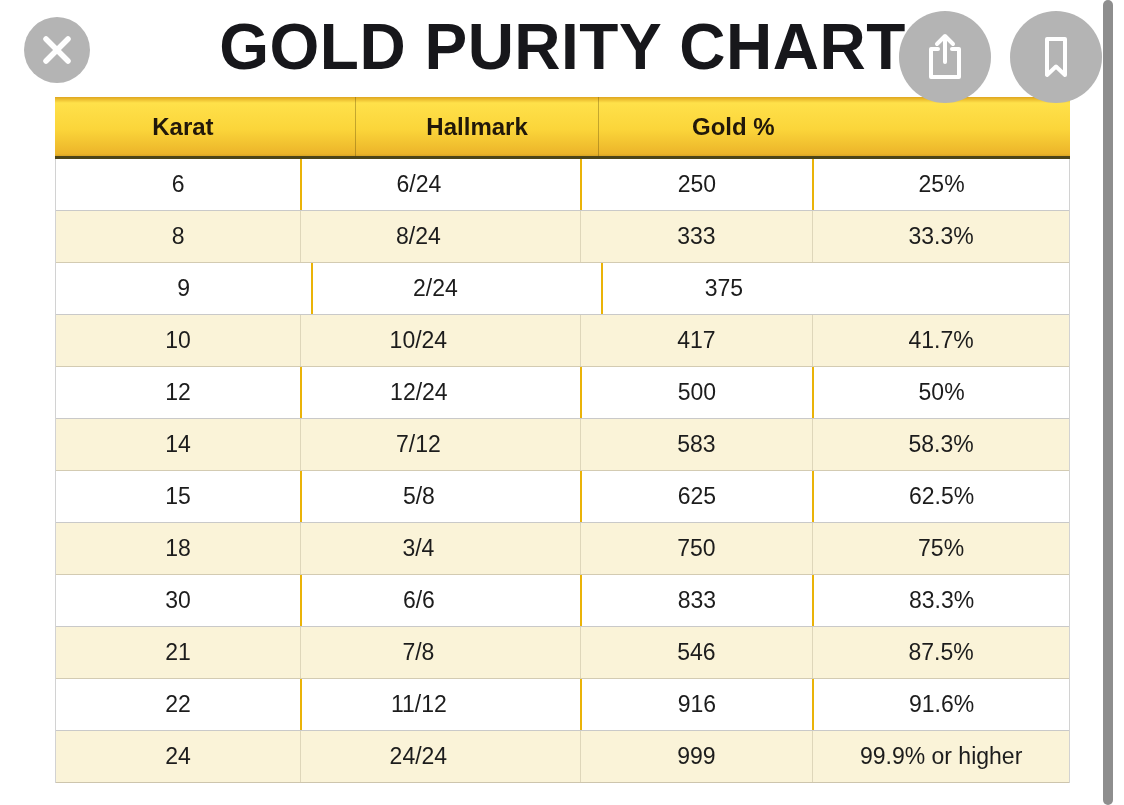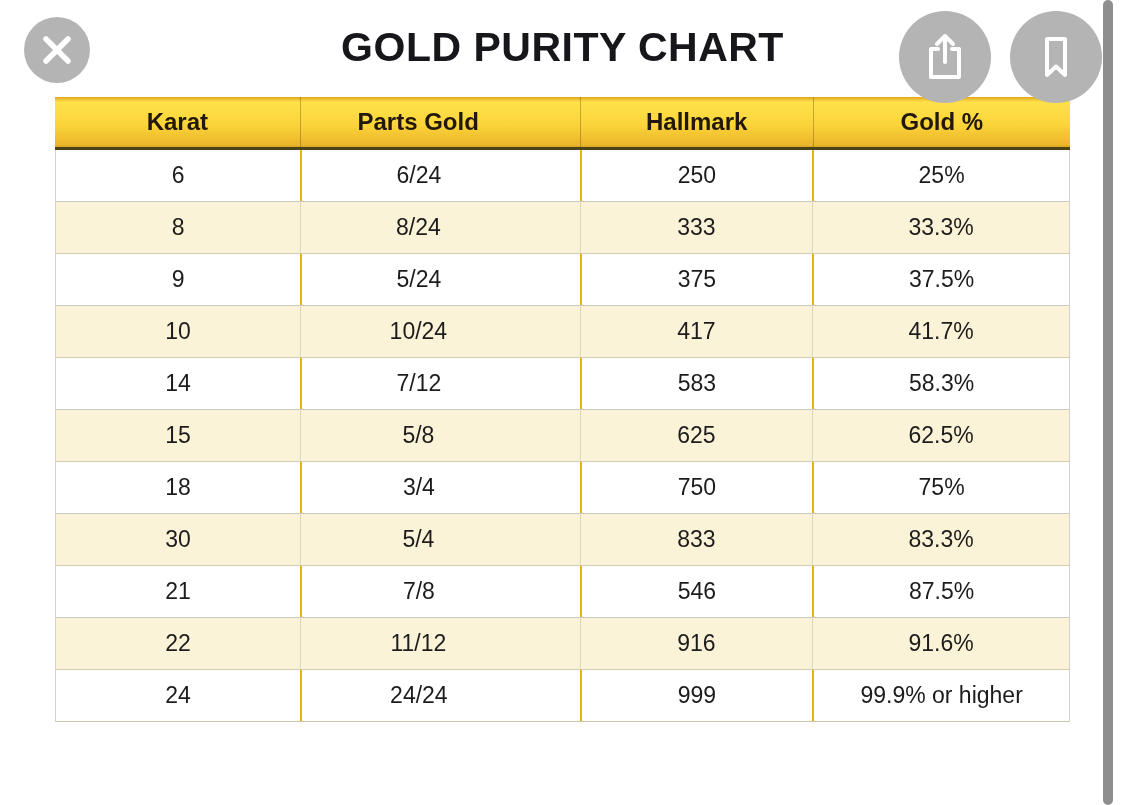--- a/index.html
+++ b/index.html
@@ -32,37 +32,37 @@
     background:#8e8e8e;
     border-radius:5px;
     z-index:20;
   }
 
   
   .page-title {
     position:absolute;
     left:55px; top:16px; width:1015px;
     text-align:center;
-    font-size:41px;
+    font-size:64px;
     font-weight:800;
     letter-spacing:0.5px;
     color:#17171b;
     line-height:62px;
     white-space:nowrap;
   }
 
   
   .gold-table {
     position:absolute;
     left:55px; top:97px; width:1015px;
     z-index:1;
   }
   .thead {
     display:flex;
-    height:53px;
+    height:62px;
     background:linear-gradient(to bottom, #dfa61f 0%, #ffe14a 10%, #fbd53a 55%, #ecb52a 96%, #d9a524 100%);
     border-bottom:3px solid #4c4418;
   }
   .th {
     display:flex; align-items:center; justify-content:center;
     font-size:24px; font-weight:700; color:#21180a;
     height:100%;
   }
   .thead .th + .th { border-left:1px solid rgba(90,70,10,0.35); }
 
@@ -119,70 +119,74 @@
   <span>
     <svg width="44" height="48" viewBox="0 0 44 48" fill="none">
       <path d="M13 6 H31 V42 L22 33.5 L13 42 Z" stroke="#ffffff" stroke-width="4" stroke-linejoin="round"></path>
     </svg>
   </span>
 </div>
 
 <div class="gold-table">
   <div class="thead">
     <div class="th col-0">Karat</div>
-    <div class="th col-1">Parts Gold</div>
     <div class="th col-2">Hallmark</div>
     <div class="th col-3">Gold %</div>
   </div>
   <div class="tbody">
     <div class="row">
       <div class="td col-0">6</div>
       <div class="td col-1">6/24</div>
       <div class="td col-2">250</div>
       <div class="td col-3">25%</div>
     </div>
     <div class="row">
       <div class="td col-0">8</div>
       <div class="td col-1">8/24</div>
       <div class="td col-2">333</div>
       <div class="td col-3">33.3%</div>
     </div>
     <div class="row">
       <div class="td col-0">9</div>
-      <div class="td col-1">5/24</div>
+      <div class="td col-1">2/24</div>
       <div class="td col-2">375</div>
-      <div class="td col-3">37.5%</div>
     </div>
     <div class="row">
       <div class="td col-0">10</div>
       <div class="td col-1">10/24</div>
       <div class="td col-2">417</div>
       <div class="td col-3">41.7%</div>
     </div>
     <div class="row">
+      <div class="td col-0">12</div>
+      <div class="td col-1">12/24</div>
+      <div class="td col-2">500</div>
+      <div class="td col-3">50%</div>
+    </div>
+    <div class="row">
       <div class="td col-0">14</div>
       <div class="td col-1">7/12</div>
       <div class="td col-2">583</div>
       <div class="td col-3">58.3%</div>
     </div>
     <div class="row">
       <div class="td col-0">15</div>
       <div class="td col-1">5/8</div>
       <div class="td col-2">625</div>
       <div class="td col-3">62.5%</div>
     </div>
     <div class="row">
       <div class="td col-0">18</div>
       <div class="td col-1">3/4</div>
       <div class="td col-2">750</div>
       <div class="td col-3">75%</div>
     </div>
     <div class="row">
       <div class="td col-0">30</div>
-      <div class="td col-1">5/4</div>
+      <div class="td col-1">6/6</div>
       <div class="td col-2">833</div>
       <div class="td col-3">83.3%</div>
     </div>
     <div class="row">
       <div class="td col-0">21</div>
       <div class="td col-1">7/8</div>
       <div class="td col-2">546</div>
       <div class="td col-3">87.5%</div>
     </div>
     <div class="row">

